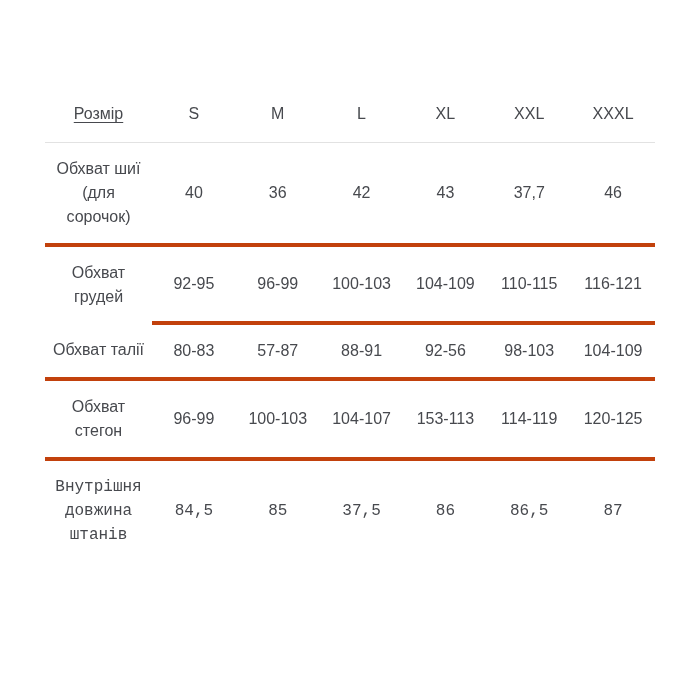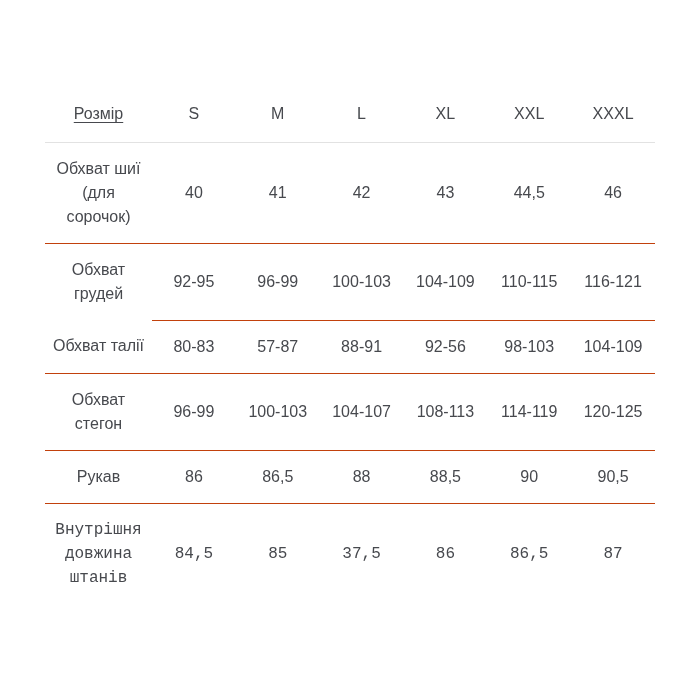--- a/index.html
+++ b/index.html
@@ -32,21 +32,21 @@
     vertical-align: middle;
     padding: 6px 2px 16px 2px;
     line-height: 24px;
     border-bottom: 1px solid #e2e2e2;
   }
   td {
     text-align: center;
     vertical-align: middle;
     padding: 14px 2px;
     line-height: 24px;
-    border-bottom: 1px solid #c2410c;
+    border-bottom: 4px solid #c2410c;
   }
   td.lbl {
     white-space: pre-line;
   }
   
   tr.no-label-border td.lbl { border-bottom: none; }
   
   tr.last-row td { border-bottom: none; font-family: Liberation Mono, monospace; }
   .underlined {
     text-decoration: underline;
@@ -77,24 +77,24 @@
         <th>XXL</th>
         <th>XXXL</th>
       </tr>
     </thead>
     <tbody>
       <tr>
         <td class="lbl">Обхват шиї
 (для
 сорочок)</td>
         <td>40</td>
-        <td>41</td>
+        <td>36</td>
         <td>42</td>
         <td>43</td>
-        <td>44,5</td>
+        <td>37,7</td>
         <td>46</td>
       </tr>
       <tr class="no-label-border">
         <td class="lbl">Обхват
 грудей</td>
         <td>92-95</td>
         <td>96-99</td>
         <td>100-103</td>
         <td>104-109</td>
         <td>110-115</td>
@@ -108,32 +108,23 @@
         <td>92-56</td>
         <td>98-103</td>
         <td>104-109</td>
       </tr>
       <tr>
         <td class="lbl">Обхват
 стегон</td>
         <td>96-99</td>
         <td>100-103</td>
         <td>104-107</td>
-        <td>108-113</td>
+        <td>153-113</td>
         <td>114-119</td>
         <td>120-125</td>
-      </tr>
-      <tr>
-        <td class="lbl">Рукав</td>
-        <td>86</td>
-        <td>86,5</td>
-        <td>88</td>
-        <td>88,5</td>
-        <td>90</td>
-        <td>90,5</td>
       </tr>
       <tr class="last-row">
         <td class="lbl">Внутрішня
 довжина
 штанів</td>
         <td>84,5</td>
         <td>85</td>
         <td>37,5</td>
         <td>86</td>
         <td>86,5</td>

